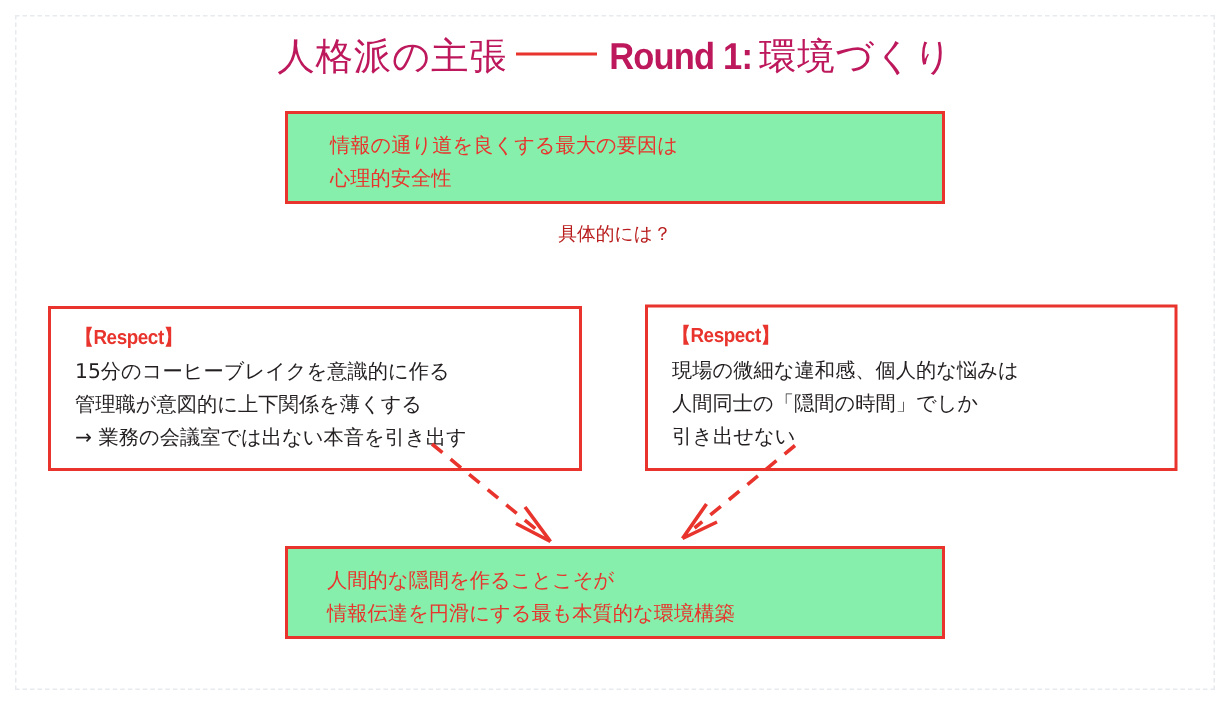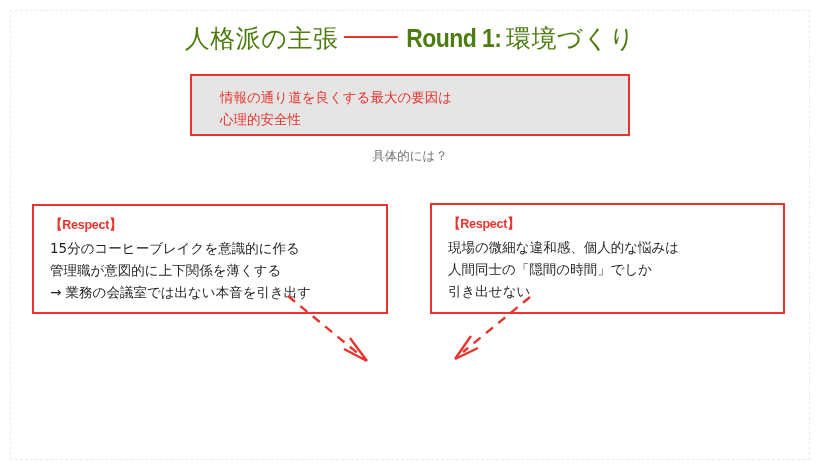--- a/index.html
+++ b/index.html
@@ -29,21 +29,21 @@
     box-sizing: border-box;
     pointer-events: none;
   }
   
   .title {
     position: absolute;
     left: 0;
     top: 22px;
     width: 820px;
     text-align: center;
-    color: #4d7c0f;
+    color: #be185d;
     font-size: 25px;
     line-height: 32px;
     white-space: nowrap;
   }
   .title .t-jp {
     font-family: "DejaVu Sans", "Liberation Sans", sans-serif;
     font-weight: 400;
     letter-spacing: 0.5px;
   }
   .title .t-dash {
@@ -62,21 +62,21 @@
     transform: scaleX(0.92);
     display: inline-block;
   }
   
   .box {
     position: absolute;
     box-sizing: border-box;
     border: 2px solid #e8342c;
   }
   .box-filled {
-    background: #e5e5e5;
+    background: #86efac;
   }
   .box-plain {
     background: #ffffff;
     margin-top: 21px;
   }
   .box-text {
     font-family: "DejaVu Sans", "Liberation Sans", sans-serif;
     font-size: 13.5px;
     line-height: 22px;
     white-space: pre-line;
@@ -125,21 +125,21 @@
     left: 430px; top: 182px; width: 355px; height: 111px;
   }
   #box-right .inner {
     position: absolute; left: 16px; top: 9px;
   }
   
   .connector-label {
     position: absolute;
     left: 0; top: 148px; width: 820px;
     text-align: center;
-    color: #737373;
+    color: #b91c1c;
     font-family: "DejaVu Sans", "Liberation Sans", sans-serif;
     font-size: 12.5px;
   }
   
   .arrows {
     position: absolute;
     left: 0; top: 0;
     width: 820px; height: 470px;
     pointer-events: none;
   }
@@ -184,14 +184,18 @@
     <g>
       <line x1="288" y1="296" x2="360" y2="355" stroke="#e8342c" stroke-width="2.4" stroke-dasharray="9 7" stroke-linecap="butt"></line>
       <path d="M 367 361 L 344 349 M 367 361 L 350 338" stroke="#e8342c" stroke-width="2.4" fill="none" stroke-linecap="butt"></path>
     </g>
     <g>
       <line x1="530" y1="297" x2="463" y2="352" stroke="#e8342c" stroke-width="2.4" stroke-dasharray="9 7" stroke-linecap="butt"></line>
       <path d="M 455 359 L 478 348 M 455 359 L 471 336" stroke="#e8342c" stroke-width="2.4" fill="none" stroke-linecap="butt"></path>
     </g>
   </svg>
 
+  <div class="box box-filled" id="box-bottom">
+    <div class="box-text filled-text">人間的な隠間を作ることこそが
+情報伝達を円滑にする最も本質的な環境構築</div>
+  </div>
 
 </div>
 
 </body></html>

